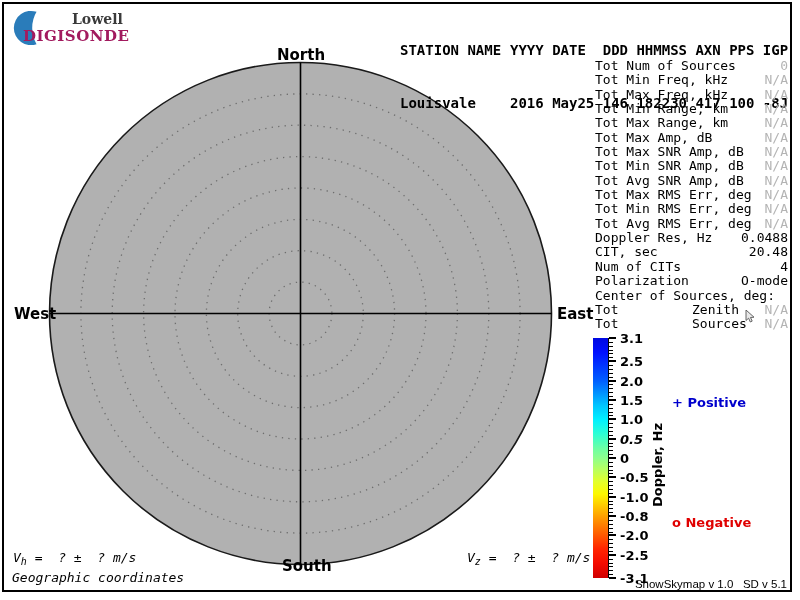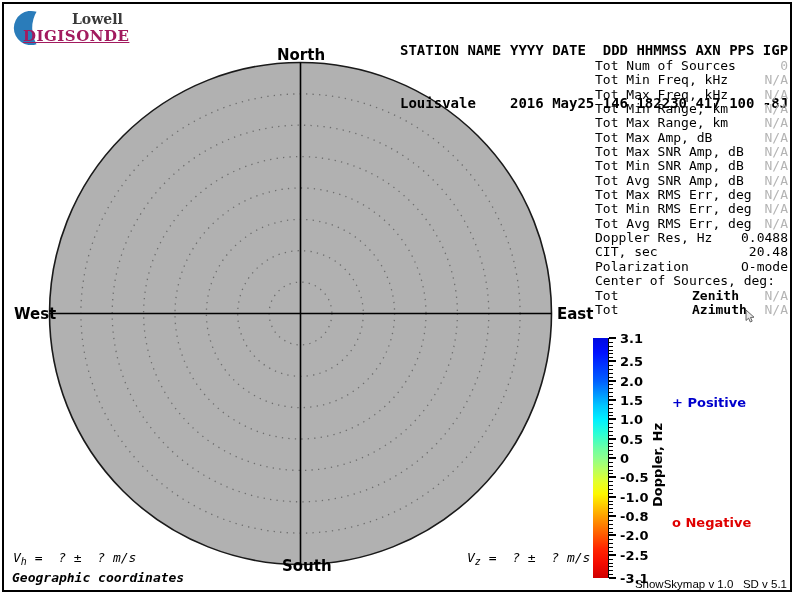--- a/index.html
+++ b/index.html
@@ -5,21 +5,21 @@
   html,body{margin:0;padding:0;background:#fff;}
   .page{position:relative;width:800px;height:600px;background:#fff;overflow:hidden;
         font-family:"DejaVu Sans Mono",monospace;}
   .frame{position:absolute;left:2px;top:2px;width:786px;height:586px;border:2px solid #000;}
 
   
   .logo{position:absolute;left:12px;top:6px;width:130px;height:40px;}
   .logo svg{position:absolute;left:0;top:3px;}
   .logo-lowell{position:absolute;left:40px;top:5px;font:600 14px "DejaVu Serif",serif;color:#3a3a3a;margin-left:20px;}
   .logo-digisonde{position:absolute;left:11px;top:21px;font:700 15px "DejaVu Serif",serif;
-                  color:#a21a5e;letter-spacing:.5px;text-decoration:underline;}
+                  color:#a21a5e;letter-spacing:.5px;}
 
   
   .header{position:absolute;left:400px;top:7px;font:bold 14px "DejaVu Sans Mono",monospace;
           line-height:17.5px;color:#000;white-space:pre;}
   .hrow{display:flex;}
   .hcol1{width:110px;}
 
   
   .plot-svg{position:absolute;left:0;top:0;}
 
@@ -29,21 +29,21 @@
   .c-west{left:14px;top:305px;text-align:center;}
   .c-east{left:557px;top:305px;text-align:center;}
 
   
   .stats{position:absolute;left:595px;top:59px;width:193px;
          font:13px "DejaVu Sans Mono",monospace;color:#000;}
   .srow{display:flex;justify-content:space-between;height:14.35px;line-height:14.35px;white-space:pre;}
   .svalue{text-align:right;}
   .muted{color:#b4b4b4;}
   .ctot{width:97px;}
-  .cmid{flex:1;text-align:left;font-weight:bold;}
+  .cmid{flex:1;text-align:left;}
 
   
   .colorbar{position:absolute;left:593px;top:338px;width:200px;height:242px;}
   .cb-bar{position:absolute;left:0;top:0;width:15px;height:240px;
     background:linear-gradient(to bottom,
       #0008e0 0%, #0010ff 6%, #0060ff 18%, #00c4ff 28%, #00f0ff 34%,
       #2cffd4 40%, #6cffa4 46%, #8dff8d 50%, #baff5e 55%, #e4ff2a 60%,
       #fdf800 65%, #ffc800 70%, #ff9000 76%, #ff5a00 82%, #ff2400 88%,
       #f40b00 94%, #cf0000 100%);}
   .cb-axis{position:absolute;left:15px;top:0;width:1px;height:240px;background:#000;}
@@ -54,21 +54,21 @@
 
   .doppler-label{position:absolute;left:657px;top:465px;
                  transform:translate(-50%,-50%) rotate(-90deg);
                  font:bold 13px "DejaVu Sans",sans-serif;color:#000;white-space:nowrap;}
   .pos-label{position:absolute;left:672px;top:395px;font:bold 13px "DejaVu Sans",sans-serif;white-space:pre;}
   .neg-label{position:absolute;left:672px;top:515px;font:bold 13px "DejaVu Sans",sans-serif;white-space:pre;}
 
   
   .f-item{position:absolute;font:italic 13px "DejaVu Sans Mono",monospace;color:#000;white-space:pre;}
   .f-vh{left:13px;top:550px;}
-  .f-geo{left:12px;top:570px;font-weight:bold;}
+  .f-geo{left:12px;top:570px;}
   .f-vz{left:467px;top:550px;}
   .f-zen{left:418px;top:570px;margin-top:35px;}
   .sub{font-size:10px;vertical-align:-3px;}
   .version{position:absolute;right:13px;top:578px;font:11.5px "Liberation Sans",sans-serif;
            color:#000;white-space:pre;}
 
   .cursor{position:absolute;left:745px;top:310px;}
 </style>
 </head>
 <body>
@@ -181,37 +181,41 @@
         <div class="srow">
           <span class="slabel">Doppler Res, Hz</span>
           <span class="svalue">0.0488</span>
         </div>
 
         <div class="srow">
           <span class="slabel">CIT, sec</span>
           <span class="svalue">20.48</span>
         </div>
 
+        <div class="srow">
+          <span class="slabel">Num of CITs</span>
+          <span class="svalue">4</span>
+        </div>
 
         <div class="srow">
           <span class="slabel">Polarization</span>
           <span class="svalue">O-mode</span>
         </div>
       </div>
     <div class="srow">
       <span>Center of Sources, deg:</span>
     </div>
     <div class="srow">
       <span class="ctot">Tot</span>
       <span class="cmid">Zenith</span>
       <span class="svalue muted">N/A</span>
     </div>
     <div class="srow">
       <span class="ctot">Tot</span>
-      <span class="cmid">Azimuth</span>
+      <span class="cmid">Sources</span>
       <span class="svalue muted">N/A</span>
     </div>
   </div>
 
   <svg class="cursor" width="11" height="13" viewBox="0 0 11 13">
     <path d="M1,0 L1,10.5 L3.6,8.2 L5.3,12 L7.2,11.1 L5.5,7.5 L9,7.2 Z" fill="#e8e8e8" stroke="#555" stroke-width="0.9"></path>
   </svg>
 
   <div class="colorbar" id="colorbar">
     <div class="cb-bar"></div>
@@ -283,21 +287,21 @@
       <div class="cb-label" style="top: 0px;">3.1</div>
       <div class="cb-major" style="top: 23.2258px;"></div>
       <div class="cb-label" style="top: 23.2258px;">2.5</div>
       <div class="cb-major" style="top: 42.5806px;"></div>
       <div class="cb-label" style="top: 42.5806px;">2.0</div>
       <div class="cb-major" style="top: 61.9355px;"></div>
       <div class="cb-label" style="top: 61.9355px;">1.5</div>
       <div class="cb-major" style="top: 81.2903px;"></div>
       <div class="cb-label" style="top: 81.2903px;">1.0</div>
       <div class="cb-major" style="top: 100.645px;"></div>
-      <div class="cb-label" style="top: 100.645px;">0.5</div>
+      <div class="cb-label" style="top: 100.645px; font-style: italic;">0.5</div>
       <div class="cb-major" style="top: 120px;"></div>
       <div class="cb-label" style="top: 120px;">0</div>
       <div class="cb-major" style="top: 139.355px;"></div>
       <div class="cb-label" style="top: 139.355px;">-0.5</div>
       <div class="cb-major" style="top: 158.71px;"></div>
       <div class="cb-label" style="top: 158.71px;">-1.0</div>
       <div class="cb-major" style="top: 178.065px;"></div>
       <div class="cb-label" style="top: 178.065px;">-0.8</div>
       <div class="cb-major" style="top: 197.419px;"></div>
       <div class="cb-label" style="top: 197.419px;">-2.0</div>

